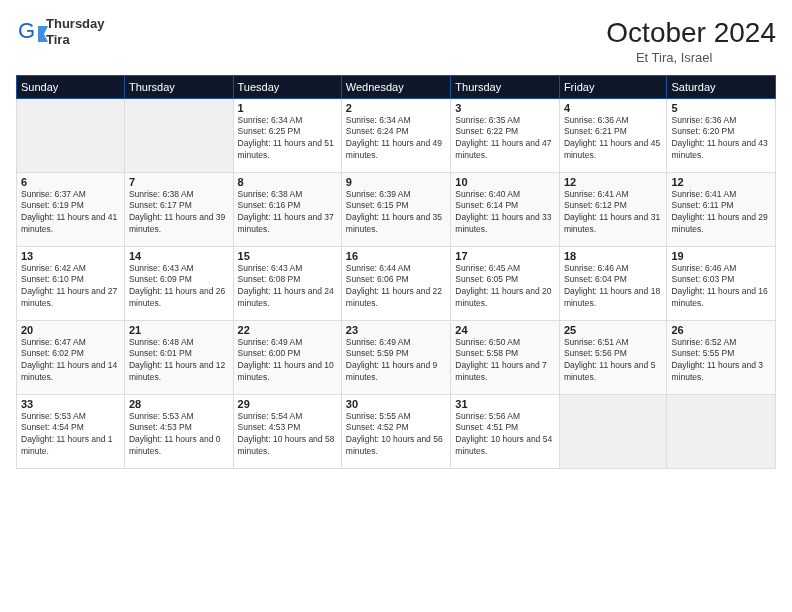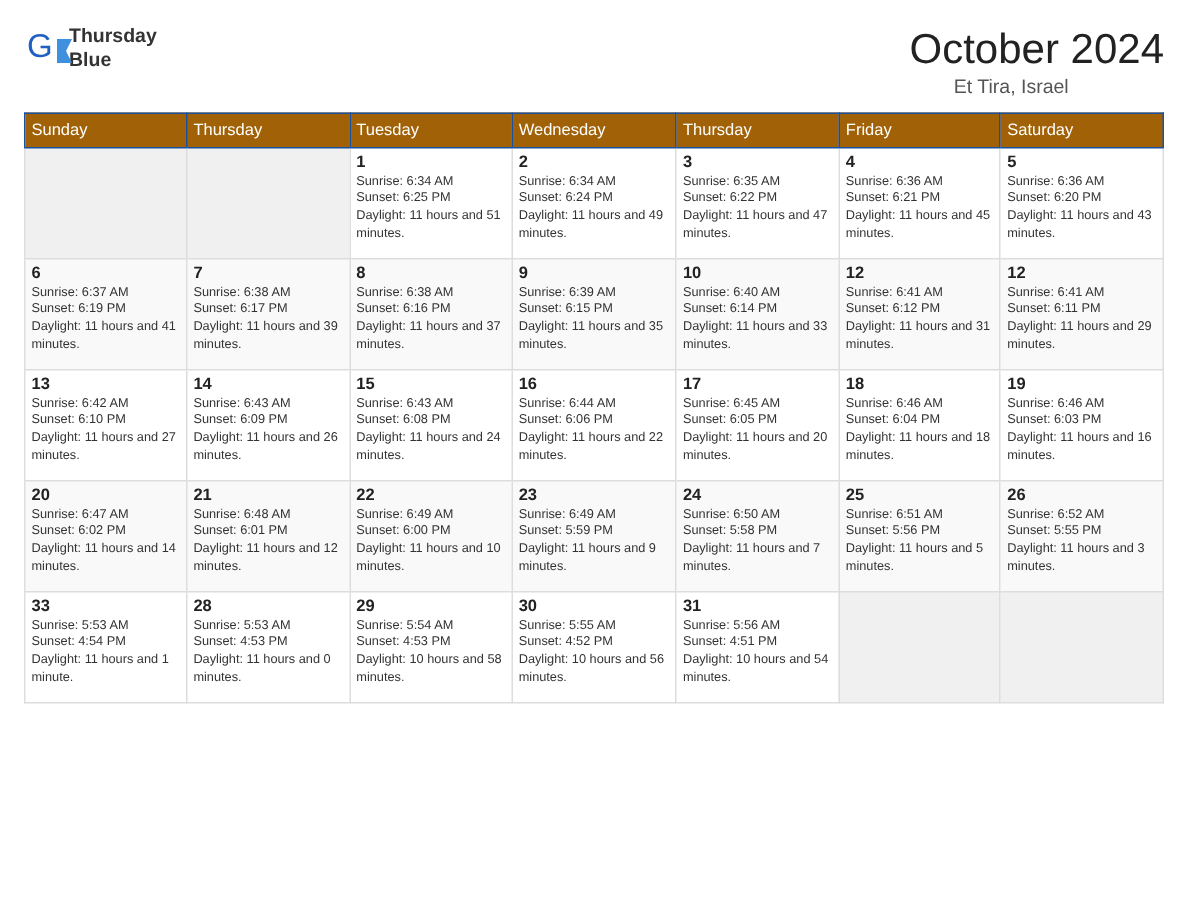--- a/index.html
+++ b/index.html
@@ -52,21 +52,21 @@
       font-size: 13px;
       color: #555;
       text-align: center;
     }
     .calendar {
       width: 100%;
       border-collapse: collapse;
       font-size: 9.5px;
     }
     .calendar th {
-      background: #a16207;
+      background: #0f172a;
       color: white;
       padding: 5px 4px;
       text-align: left;
       font-size: 11px;
       font-weight: normal;
       border: 1px solid #1a50a0;
       margin-top: 40px;
     }
     .calendar td {
       border: 1px solid #ddd;
@@ -101,21 +101,21 @@
   <div class="header">
     <div class="logo">
       <div class="logo-icon">
         <svg width="32" height="32" viewBox="0 0 32 32">
           <text x="2" y="20" font-size="22" fill="#2060c0">G</text>
           <polygon points="22,8 32,8 28,16 32,24 22,24" fill="#4090e0"></polygon>
         </svg>
       </div>
       <div class="logo-text">
         <div>Thursday</div>
-        <div>Blue</div>
+        <div>Tira</div>
       </div>
     </div>
     <div class="title-block">
       <div class="month-title">October 2024</div>
       <div class="location">Et Tira, Israel</div>
     </div>
   </div>
 
   <table class="calendar">
     <thead>

